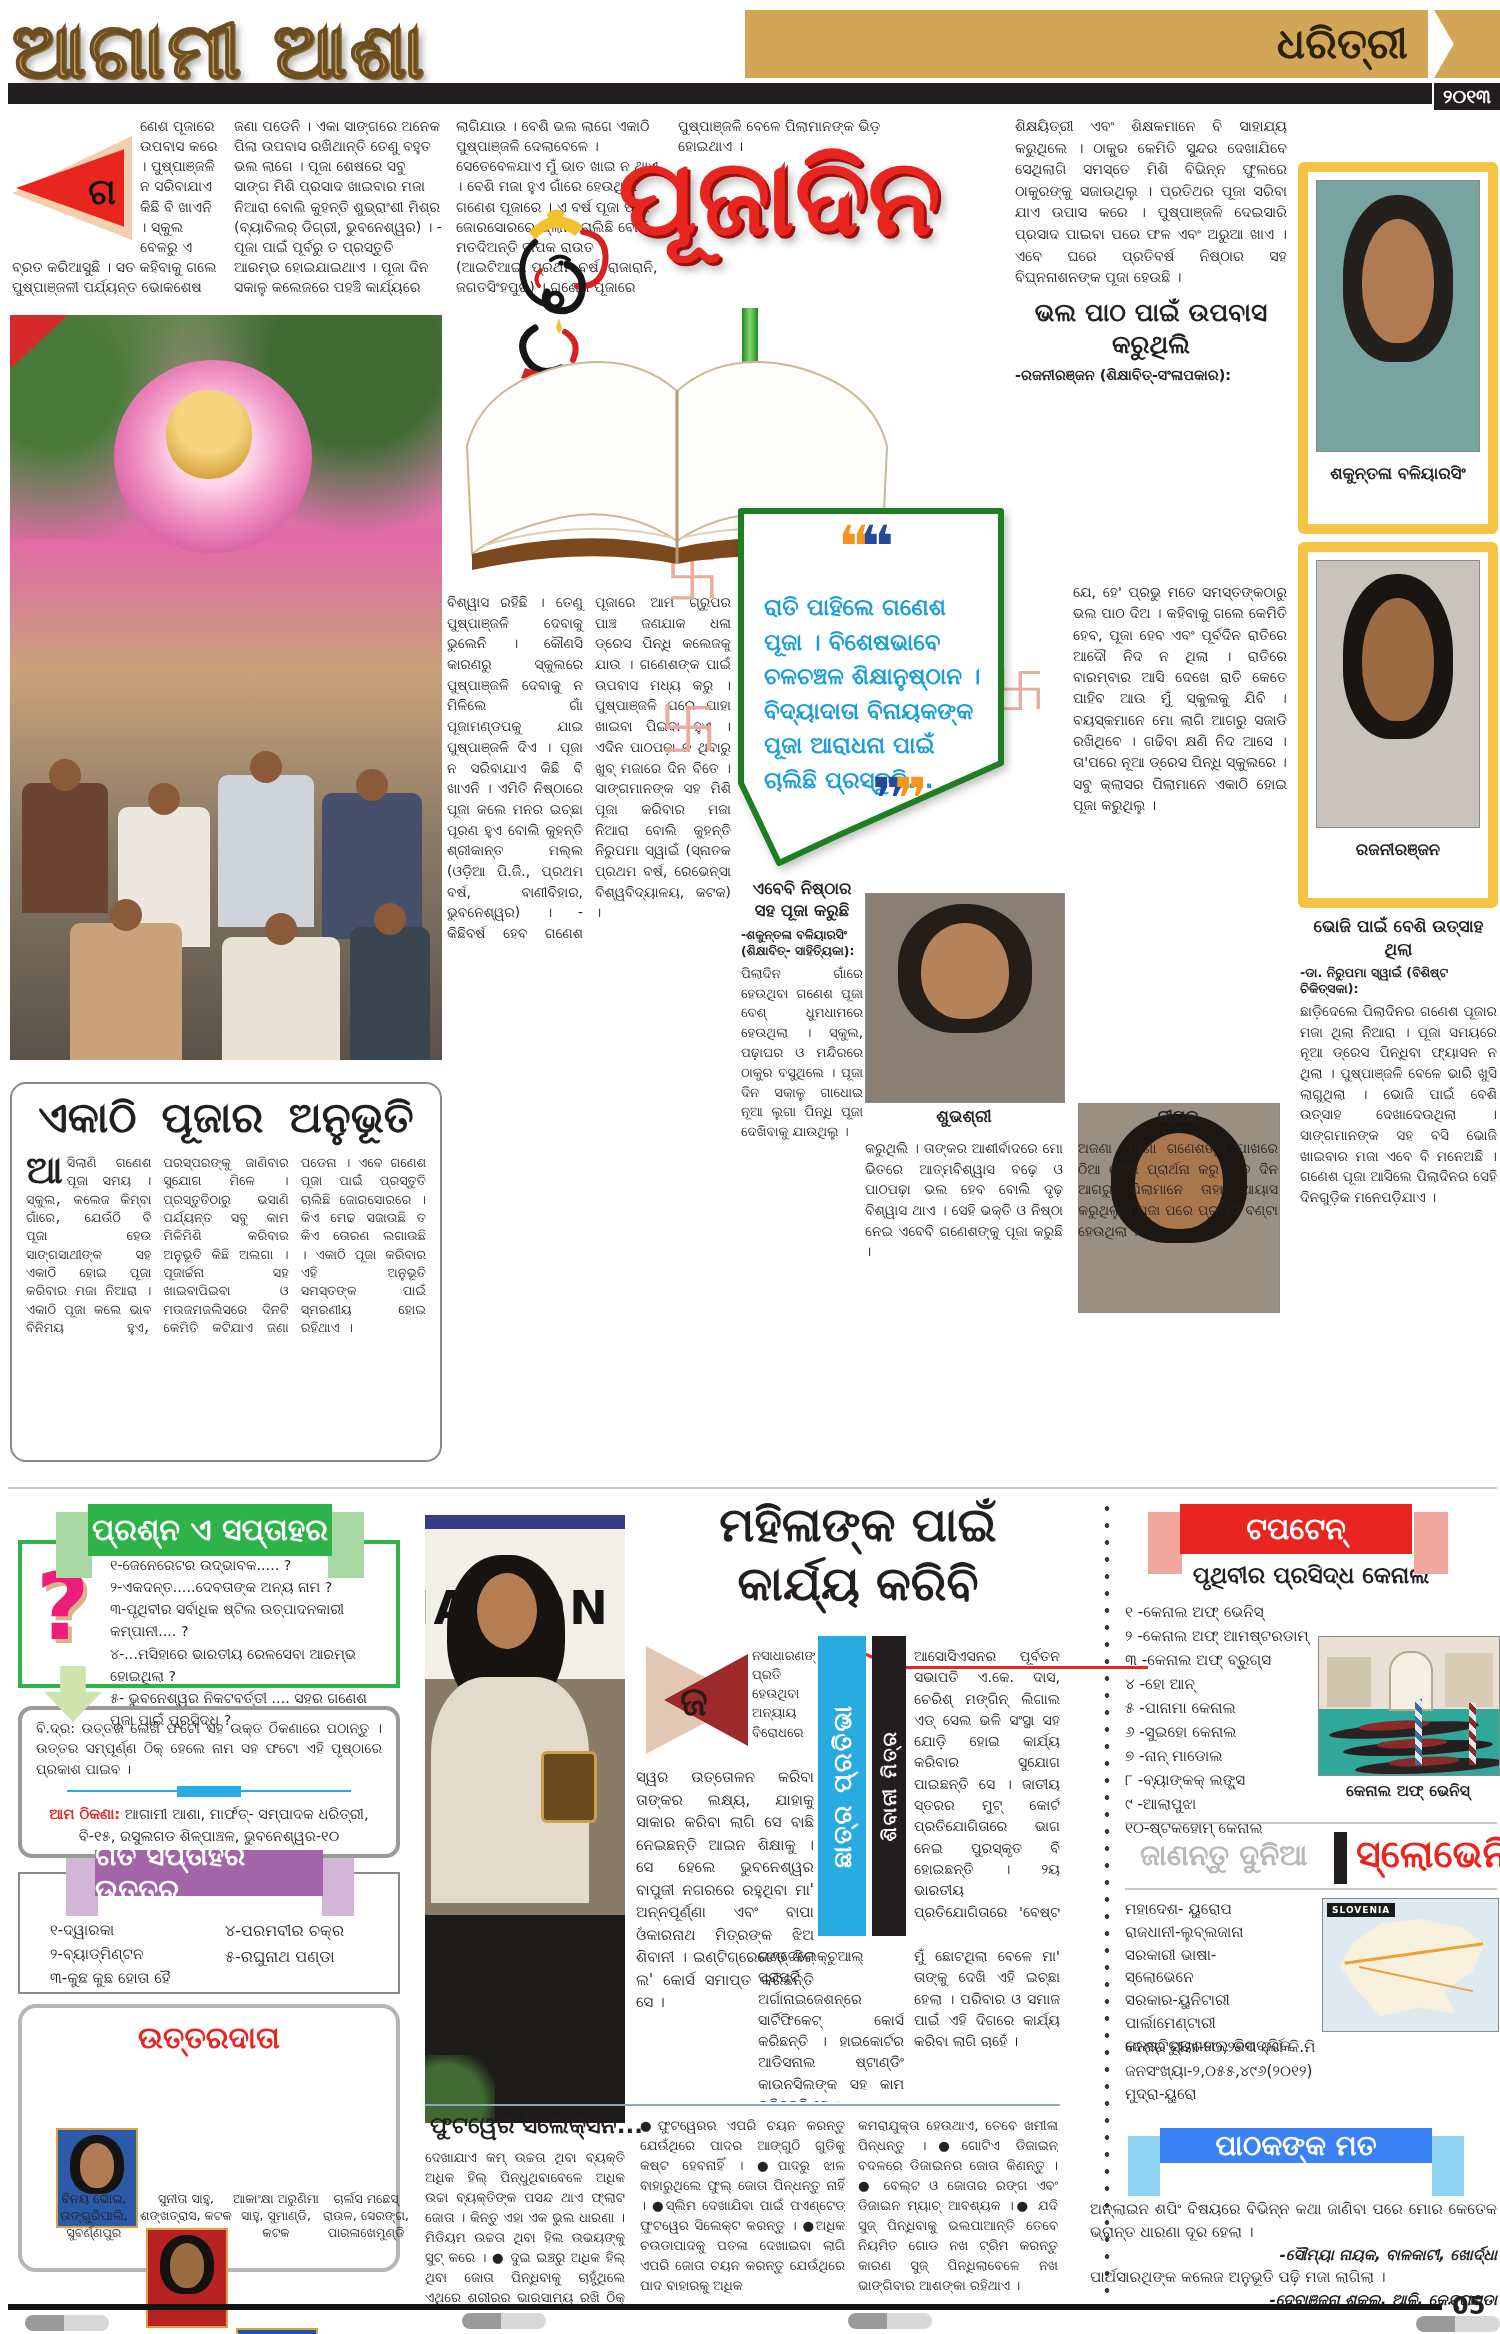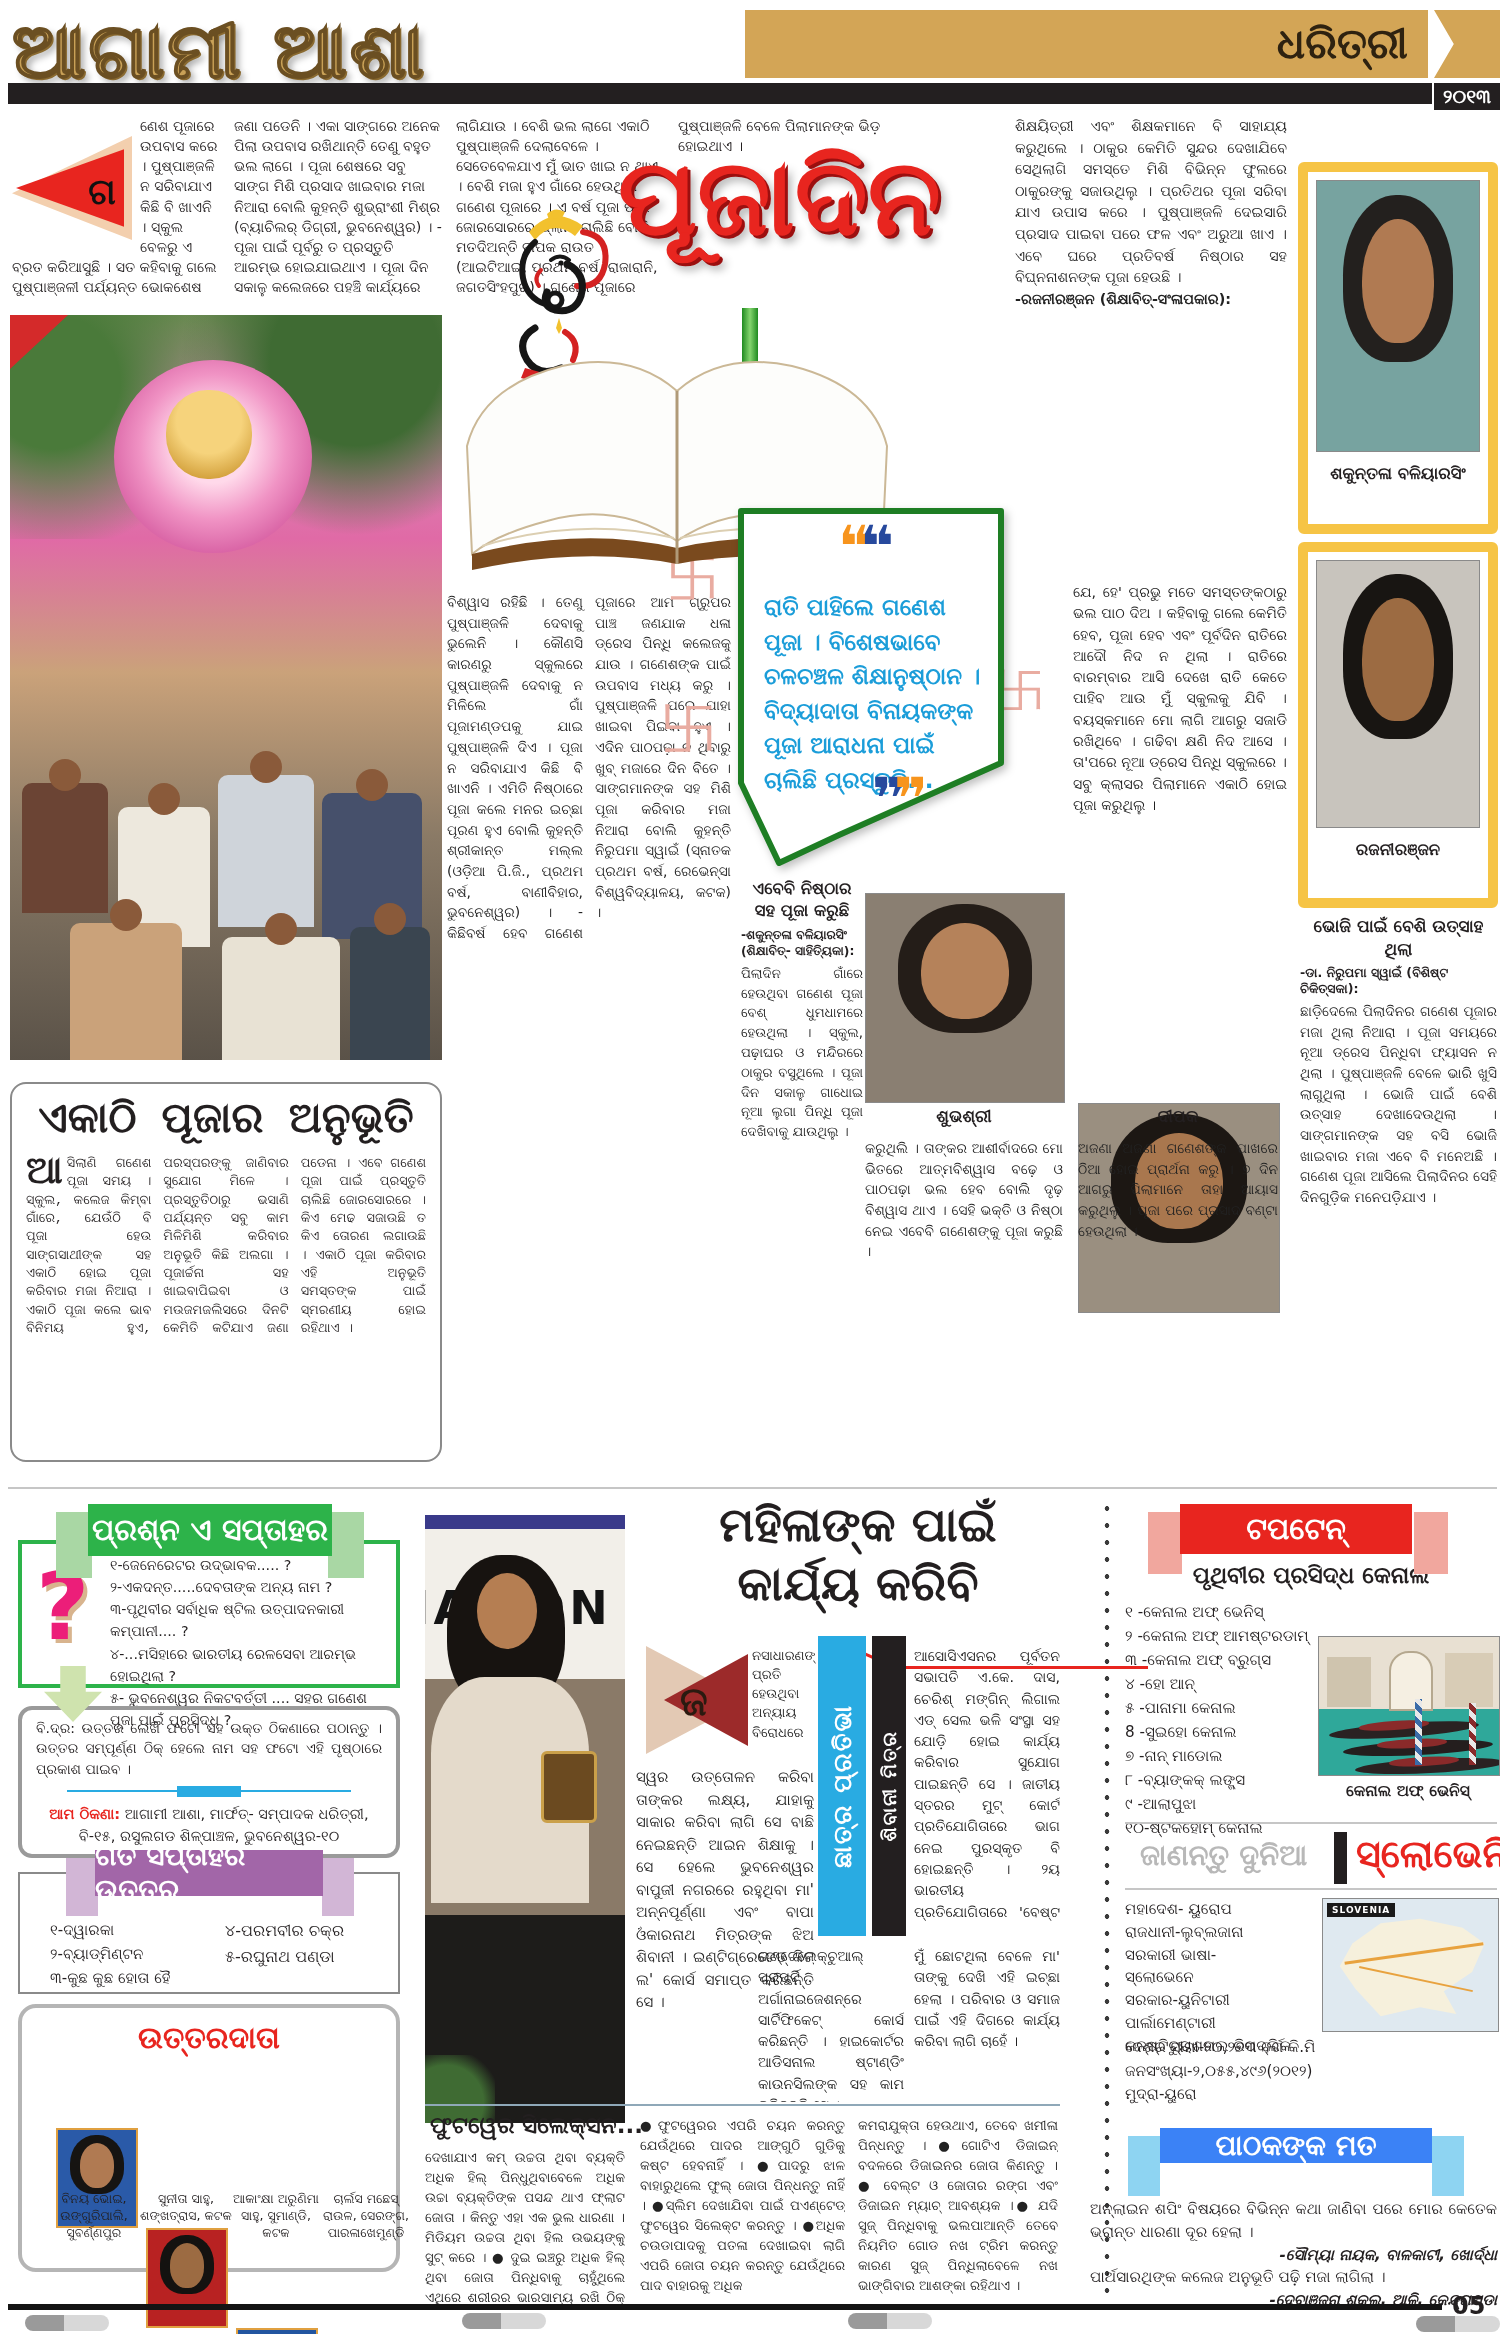--- a/index.html
+++ b/index.html
@@ -118,20 +118,21 @@
   <div class="abs qmarks" style="left:838px;top:518px;z-index:3;">
     <span style="color:#f7941d;">❝</span><span style="color:#27499d;margin-left:-12px;">❝</span>
   </div>
   <div class="abs quote-text" style="left:764px;top:590px;width:220px;z-index:3;">ରାତି ପାହିଲେ ଗଣେଶ ପୂଜା । ବିଶେଷଭାବେ ଚଳଚଞ୍ଚଳ ଶିକ୍ଷାନୁଷ୍ଠାନ । ବିଦ୍ୟାଦାତା ବିନାୟକଙ୍କ ପୂଜା ଆରାଧନା ପାଇଁ ଚାଲିଛି ପ୍ରସ୍ତୁତି...</div>
   <div class="abs qmarks" style="left:872px;top:770px;z-index:3;">
     <span style="color:#27499d;">❞</span><span style="color:#f7941d;margin-left:-12px;">❞</span>
   </div>
 
   <div class="abs col" style="left:1015px;top:116px;width:272px;height:462px;font-size:14.4px;">
     <span>ଶିକ୍ଷୟିତ୍ରୀ ଏବଂ ଶିକ୍ଷକମାନେ ବି ସାହାଯ୍ୟ କରୁଥିଲେ । ଠାକୁର କେମିତି ସୁନ୍ଦର ଦେଖାଯିବେ ସେଥିଲାଗି ସମସ୍ତେ ମିଶି ବିଭିନ୍ନ ଫୁଲରେ ଠାକୁରଙ୍କୁ ସଜାଉଥିଲୁ । ପ୍ରତିଥର ପୂଜା ସରିବା ଯାଏ ଉପାସ କରେ । ପୁଷ୍ପାଞ୍ଜଳି ଦେଇସାରି ପ୍ରସାଦ ପାଇବା ପରେ ଫଳ ଏବଂ ଅରୁଆ ଖାଏ । ଏବେ ଘରେ ପ୍ରତିବର୍ଷ ନିଷ୍ଠାର ସହ ବିଘ୍ନନାଶନଙ୍କ ପୂଜା ହେଉଛି ।</span>
+    <div class="b c" style="font-size:25px;line-height:1.3;margin:8px 0 3px;">ଭଲ ପାଠ ପାଇଁ ଉପବାସ କରୁଥିଲି</div>
     <div class="b">-ରଜନୀରଞ୍ଜନ (ଶିକ୍ଷାବିତ୍-ସଂଳାପକାର):</div>
   </div>
   <div class="abs col" style="left:1073px;top:582px;width:214px;height:300px;font-size:14.2px;">ଯେ, ହେ' ପ୍ରଭୁ ମତେ ସମସ୍ତଙ୍କଠାରୁ ଭଲ ପାଠ ଦିଅ । କହିବାକୁ ଗଲେ କେମିତି ହେବ, ପୂଜା ହେବ ଏବଂ ପୂର୍ବଦିନ ରାତିରେ ଆଦୌ ନିଦ ନ ଥିଲା । ରାତିରେ ବାରମ୍ବାର ଆସି ଦେଖେ ରାତି କେତେ ପାହିବ ଆଉ ମୁଁ ସ୍କୁଲକୁ ଯିବି । ବୟସ୍କମାନେ ମୋ ଲାଗି ଆଗରୁ ସଜାଡି ରଖିଥିବେ । ଗଢିବା କ୍ଷଣି ନିଦ ଆସେ । ତା'ପରେ ନୂଆ ଡ୍ରେସ ପିନ୍ଧି ସ୍କୁଲରେ । ସବୁ କ୍ଲାସର ପିଲାମାନେ ଏକାଠି ହୋଇ ପୂଜା କରୁଥିଲୁ ।</div>
 
   <div class="abs" style="left:1298px;top:162px;width:200px;height:372px;background:#fff;border:10px solid #f6c445;border-radius:6px;box-sizing:border-box;padding:8px 8px 4px;">
     <div class="face frame" style="width:162px;height:270px;--bg:linear-gradient(120deg,#6fae85 0 30%,#5a8ab5 30% 45%,#d8a8b8 45%);--bg:#77a3a0;--hair:#23201e;--skin:#b07a52;"></div>
     <div class="cap" style="margin-top:12px;font-size:16.5px;">ଶକୁନ୍ତଳା ବଳିୟାରସିଂ</div>
   </div>
   <div class="abs" style="left:1298px;top:542px;width:200px;height:366px;background:#fff;border:10px solid #f6c445;border-radius:6px;box-sizing:border-box;padding:8px 8px 4px;">
     <div class="face frame" style="width:162px;height:266px;--bg:#c8c4bd;--hair:#181512;--skin:#9c6b42;"></div>
@@ -274,21 +275,21 @@
   <div class="tab" style="left:1148px;top:1512px;width:34px;height:62px;background:#f1a79e;"></div>
   <div class="tab" style="left:1414px;top:1512px;width:34px;height:62px;background:#f1a79e;"></div>
   <div class="banner" style="left:1180px;top:1504px;width:232px;height:50px;background:#e8251f;font-size:30px;">ଟପଟେନ୍</div>
   <div class="abs b c" style="left:1125px;top:1562px;width:372px;font-size:23px;">ପୃଥିବୀର ପ୍ରସିଦ୍ଧ କେନାଲ</div>
   <div class="abs" style="left:1125px;top:1600px;width:188px;font-size:15.2px;line-height:1.58;">
     <div>୧ -କେନାଲ ଅଫ୍ ଭେନିସ୍</div>
     <div>୨ -କେନାଲ ଅଫ୍  ଆମଷ୍ଟରଡାମ୍</div>
     <div>୩ -କେନାଲ ଅଫ୍  ବ୍ରୁଗ୍ସ</div>
     <div>୪ -ହୋ ଆନ୍</div>
     <div>୫ -ପାନାମା କେନାଲ</div>
-    <div>8 -ସୁଇହୋ କେନାଲ</div>
+    <div>୬ -ସୁଇହୋ କେନାଲ</div>
     <div>୭ -ନାନ୍ ମାଡୋଲ</div>
     <div>୮ -ବ୍ୟାଙ୍କକ୍ ଲଙ୍ଗ୍ସ</div>
     <div>୯ -ଆଲାପୁଝା</div>
     <div>୧୦-ଷ୍ଟକହୋମ୍ କେନାଲ</div>
   </div>
   <div class="abs frame" style="left:1318px;top:1636px;width:180px;height:138px;overflow:hidden;background:linear-gradient(#e8e0d2 0 52%,#2fa89a 52% 100%);">
     <div class="abs" style="left:70px;top:14px;width:40px;height:56px;background:#f5efe2;border-radius:20px 20px 0 0;border:2px solid #b5a88f;"></div>
     <div class="abs" style="left:8px;top:20px;width:44px;height:50px;background:#cfc4ae;"></div>
     <div class="abs" style="left:126px;top:16px;width:48px;height:54px;background:#d8ccb6;"></div>
     <div class="abs" style="left:10px;top:86px;width:150px;height:14px;background:#2a2222;border-radius:50%;transform:rotate(-4deg);"></div>

